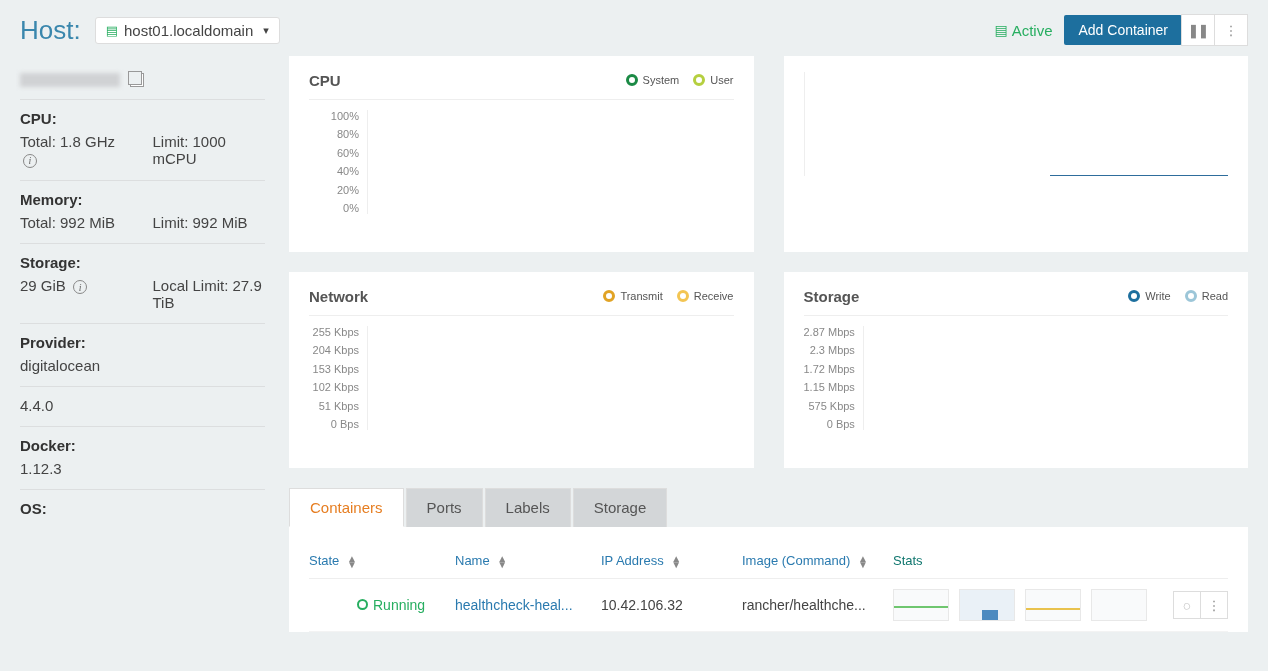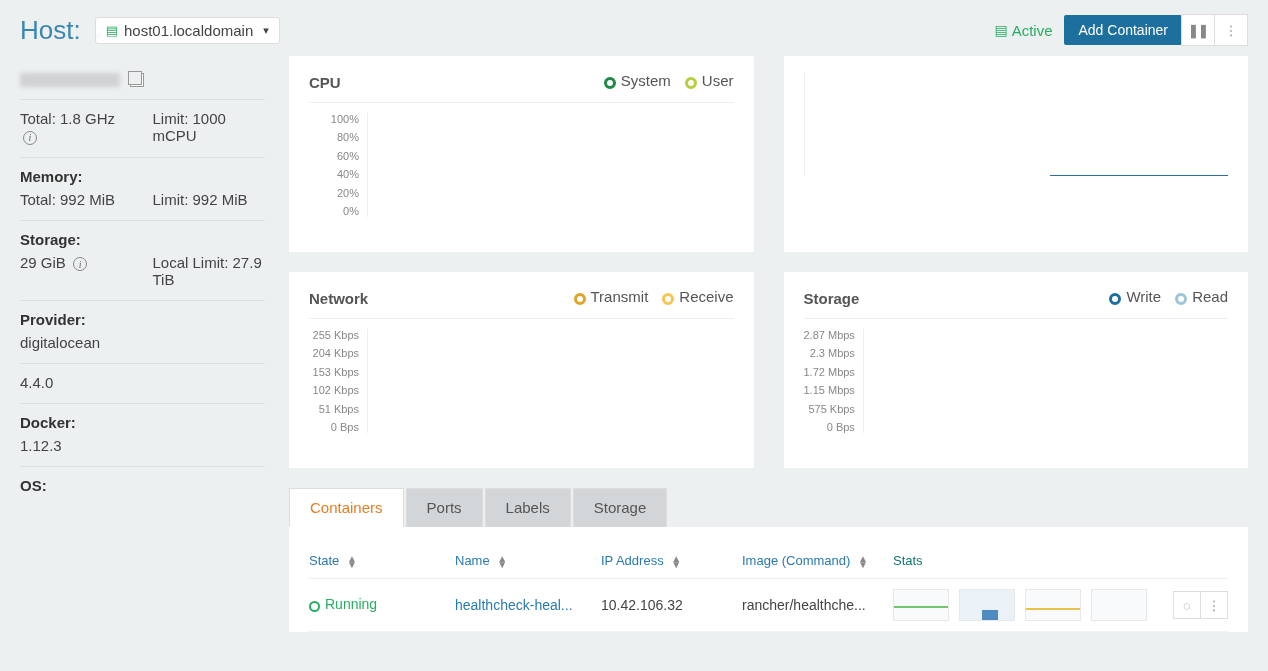--- a/index.html
+++ b/index.html
@@ -172,23 +172,23 @@
     margin-bottom: 10px;
   }
   .card-head .title {
     font-weight: 600;
     font-size: 15px;
     color: #555;
   }
   .card-head .spacer { flex: 1; }
   .legend {
     display: inline-flex;
-    align-items: flex-end;
+    align-items: flex-start;
     margin-left: 14px;
-    font-size: 15px;
+    font-size: 11px;
     color: #555;
   }
   .legend .dot {
     width: 12px; height: 12px;
     border: 3px solid;
     border-radius: 50%;
     margin-right: 5px;
     background: #fff;
   }
   .chart {
@@ -275,21 +275,22 @@
   .col-name  { width: 125px; }
   .col-ip    { width: 120px; }
   .col-img   { width: 130px; }
   .col-stats { flex: 1; display: flex; gap: 10px; }
   .col-actions { width: 60px; display: flex; justify-content: flex-end; gap: 0; }
 
   .trow { border-bottom: 1px solid #f3f3f3; font-size: 14px; }
   .badge-state {
     color: #27ae60;
     display: inline-flex;
-    align-items: flex-end;
+    align-items: center;
+    margin-left: 48px;
   }
   .badge-state .ring {
     width: 11px; height: 11px;
     border: 2px solid #27ae60;
     border-radius: 50%;
     margin-right: 5px;
   }
   .cell-link { color: #2a7aaf; cursor: pointer; }
   .mini {
     width: 56px;
@@ -348,20 +349,21 @@
 <div class="main">
 
   <div class="side">
     <div class="group">
       <div>
         <span class="ip-blur"></span>
         <span class="copy-icon"></span>
       </div>
     </div>
     <div class="group">
+      <div class="g-title">CPU:</div>
       <div class="row2">
         <div>
           <span>Total: 1.8 GHz</span>
           <span class="info-icon">i</span>
         </div>
         <div>Limit: 1000 mCPU</div>
       </div>
     </div>
     <div class="group">
       <div class="g-title">Memory:</div>

